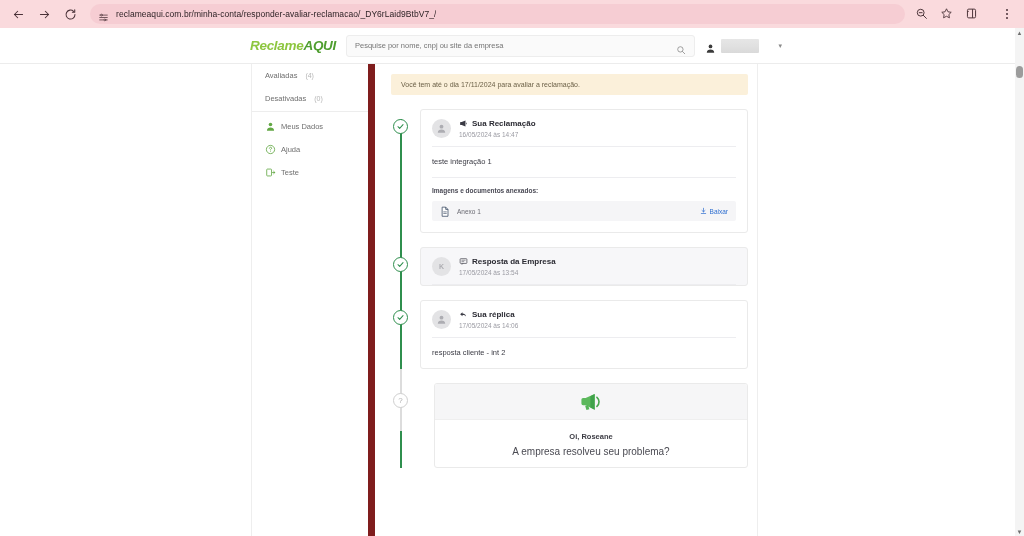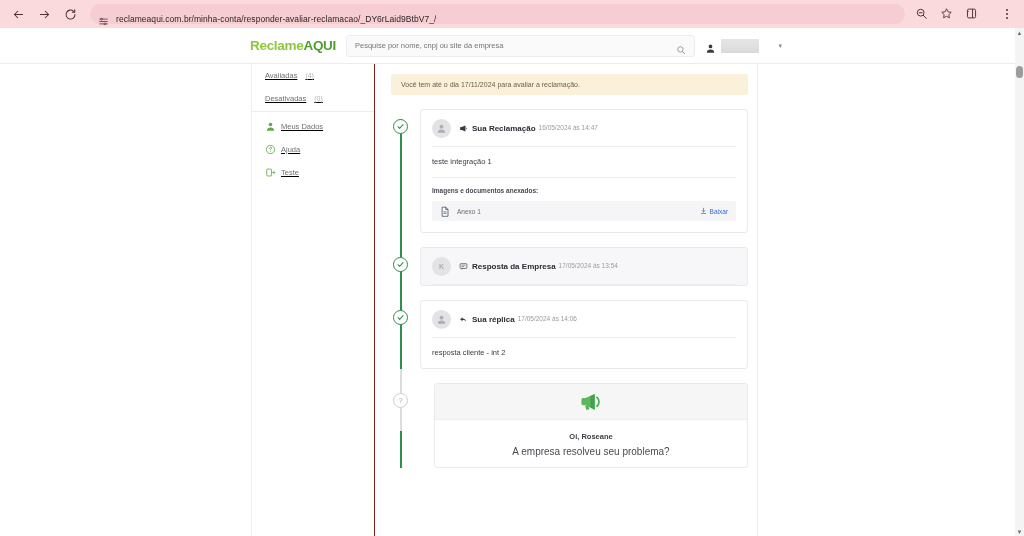--- a/index.html
+++ b/index.html
@@ -27,21 +27,21 @@
     border-radius: 50%;
     flex: none;
   }
   .nav-btn svg { display: block; }
   .omnibox {
     flex: 1;
     height: 20px;
     background: #f6cdd3;
     border-radius: 11px;
     display: flex;
-    align-items: flex-end;
+    align-items: center;
     padding: 0 8px;
     gap: 7px;
     margin: 0 4px;
   }
   .omnibox-icon { width: 11px; height: 11px; flex: none; color: #5a4046; }
   .omnibox-url {
     font-size: 8.5px;
     color: #2e2326;
     white-space: nowrap;
     overflow: hidden;
@@ -74,20 +74,21 @@
     width: 540px;
     margin: 0 auto;
     display: flex;
     align-items: center;
     gap: 10px;
     padding-left: 8px;
   }
   .logo {
     font-size: 13.5px;
     font-weight: bold;
+    font-style: italic;
     white-space: nowrap;
     letter-spacing: -0.3px;
   }
   .logo .reclame { color: #8dc63f; }
   .logo .aqui { color: #4f9e2f; }
   .search-box {
     flex: 1;
     height: 22px;
     background: #fafafa;
     border: 1px solid #ededed;
@@ -125,24 +126,23 @@
     height: 472px;
     background: #ffffff;
   }
   .gutter-left  { width: 252px; background: #ffffff; border-right: 1px solid #eeeeee;}
   .gutter-right { flex: 1; background: #ffffff; border-left: 1px solid #eeeeee;}
 
   
   .sidebar {
     width: 123px;
     background: #ffffff;
-    border-right: 1px solid #7f1d1d;
+    border-right: 7px solid #7f1d1d;
     padding-top: 0;
     flex: none;
-    text-decoration: underline;
   }
   .side-link {
     height: 23px;
     display: flex;
     align-items: center;
     gap: 5px;
     padding-left: 13px;
     font-size: 7.5px;
     color: #6f6f6f;
     white-space: nowrap;
@@ -232,21 +232,21 @@
     width: 19px; height: 19px;
     border-radius: 50%;
     background: #e3e3e5;
     display: flex; align-items: center; justify-content: center;
     color: #adadb2;
     flex: none;
     font-size: 7px;
     font-weight: bold;
   }
   .avatar svg { width: 11px; height: 11px; display:block;}
-  .card-head-text { display: flex; flex-direction: row; gap: 3px;}
+  .card-head-text { display: flex; flex-direction: column; gap: 3px;}
   .card-title {
     font-size: 8px;
     font-weight: bold;
     color: #2b2b33;
     display: flex;
     align-items: center;
     gap: 4px;
   }
   .title-ico { width: 9px; height: 9px; color: #3a3a44; flex:none;}
   .title-ico svg { display:block; }

